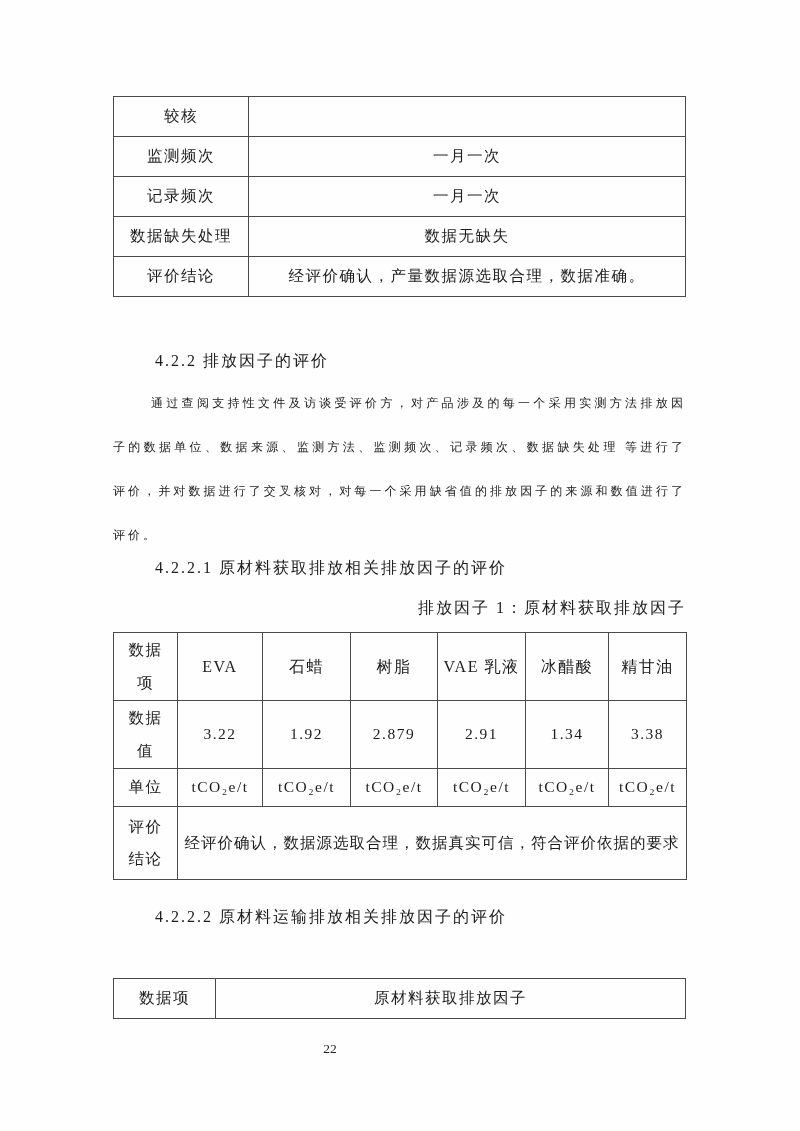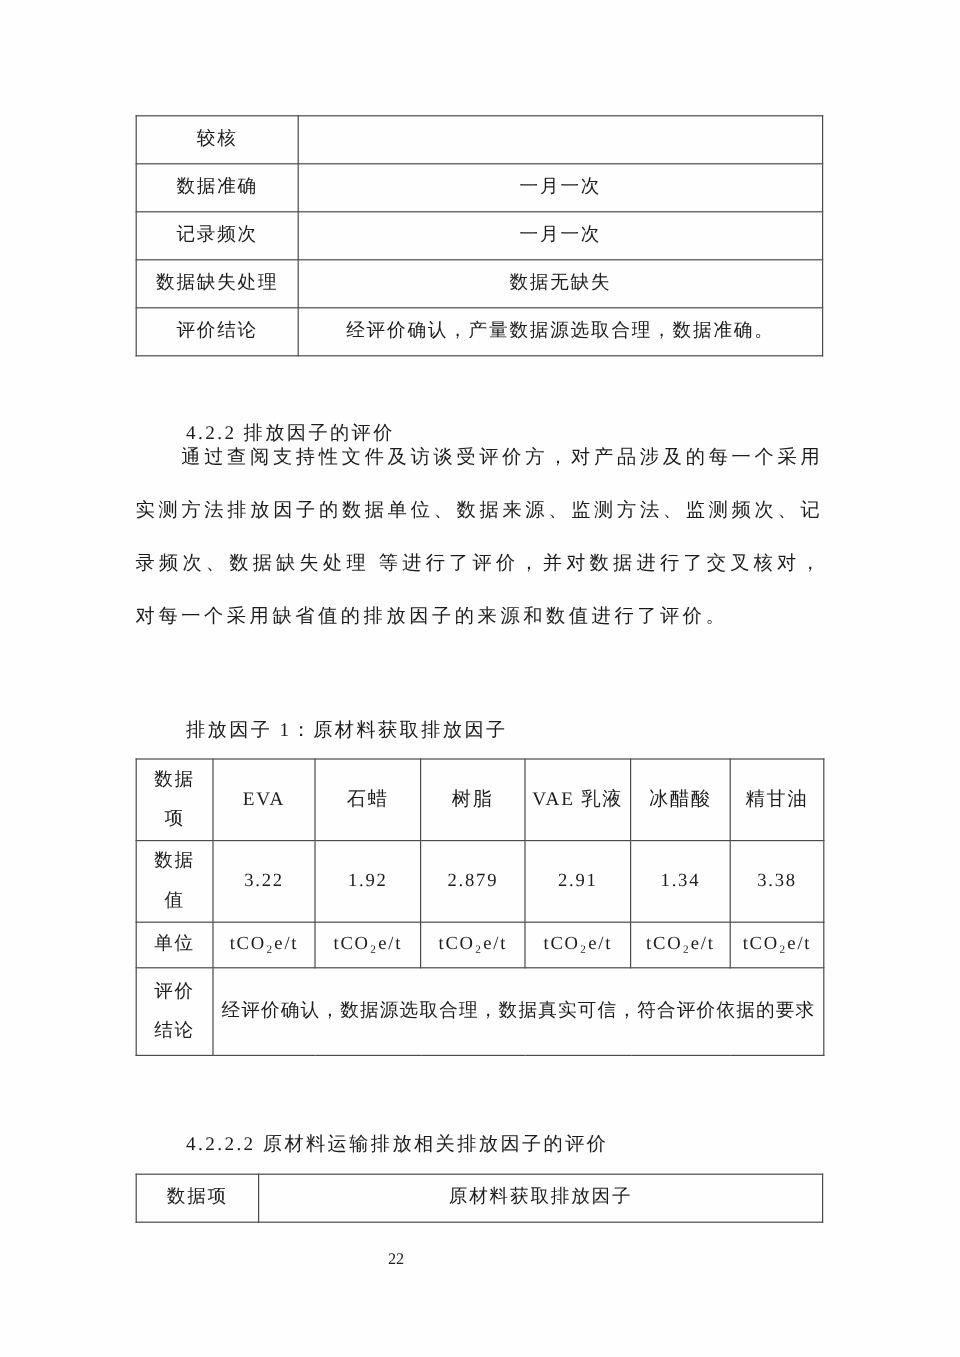--- a/index.html
+++ b/index.html
@@ -24,28 +24,28 @@
   .t1 tr { height:40px; }
   .t1 td.lbl { }
 
   
   .heading {
     font-size:16px; letter-spacing:2px; padding-left:42px;
     white-space:nowrap;
   }
   .h422  { top:351px; }
   .h4221 { top:558px; }
-  .ft1   { top:598px; }
-  .h4222 { top:943px; }
+  .ft1   { top:598px;text-align:right; }
+  .h4222 { top:907px; }
   .ft2   { top:945px; }
 
   
   .para {
-    top:360px;
-    font-size:16px; letter-spacing:3px; line-height:44px;
+    top:381px;
+    font-size:12px; letter-spacing:3px; line-height:44px;
     text-align:justify; text-indent:38px;
   }
 
   
   .t2 { top:632px; }
   .t2 tr.h39 { height:39px; }
   .t2 tr.h38 { height:38px; }
   .t2 tr.h76 { height:76px; }
   .t2 tr.h73 { height:73px; }
   .t2 td { padding:1px 4px; }
@@ -71,21 +71,21 @@
     <colgroup>
         <col style="width:135px">
         <col>
       </colgroup>
     <tbody>
       <tr>
         <td class="lbl">较核</td>
         <td class="val"></td>
       </tr>
       <tr>
-        <td class="lbl">数据准确</td>
+        <td class="lbl">监测频次</td>
         <td class="val">一月一次</td>
       </tr>
       <tr>
         <td class="lbl">记录频次</td>
         <td class="val">一月一次</td>
       </tr>
       <tr>
         <td class="lbl">数据缺失处理</td>
         <td class="val">数据无缺失</td>
       </tr>
@@ -93,20 +93,21 @@
         <td class="lbl">评价结论</td>
         <td class="val">经评价确认，产量数据源选取合理，数据准确。</td>
       </tr>
     </tbody>
   </table>
 
   <div class="block heading h422">4.2.2 排放因子的评价</div>
 
   <p class="block para">通过查阅支持性文件及访谈受评价方，对产品涉及的每一个采用实测方法排放因子的数据单位、数据来源、监测方法、监测频次、记录频次、数据缺失处理 等进行了评价，并对数据进行了交叉核对，对每一个采用缺省值的排放因子的来源和数值进行了评价。</p>
 
+  <div class="block heading h4221">4.2.2.1 原材料获取排放相关排放因子的评价</div>
 
   <div class="block heading ft1">排放因子 1：原材料获取排放因子</div>
 
   <table class="block t2">
     <colgroup>
       <col style="width:64px">
         <col style="width:85px">
         <col style="width:88px">
       <col style="width:87px">
         <col style="width:88px">

